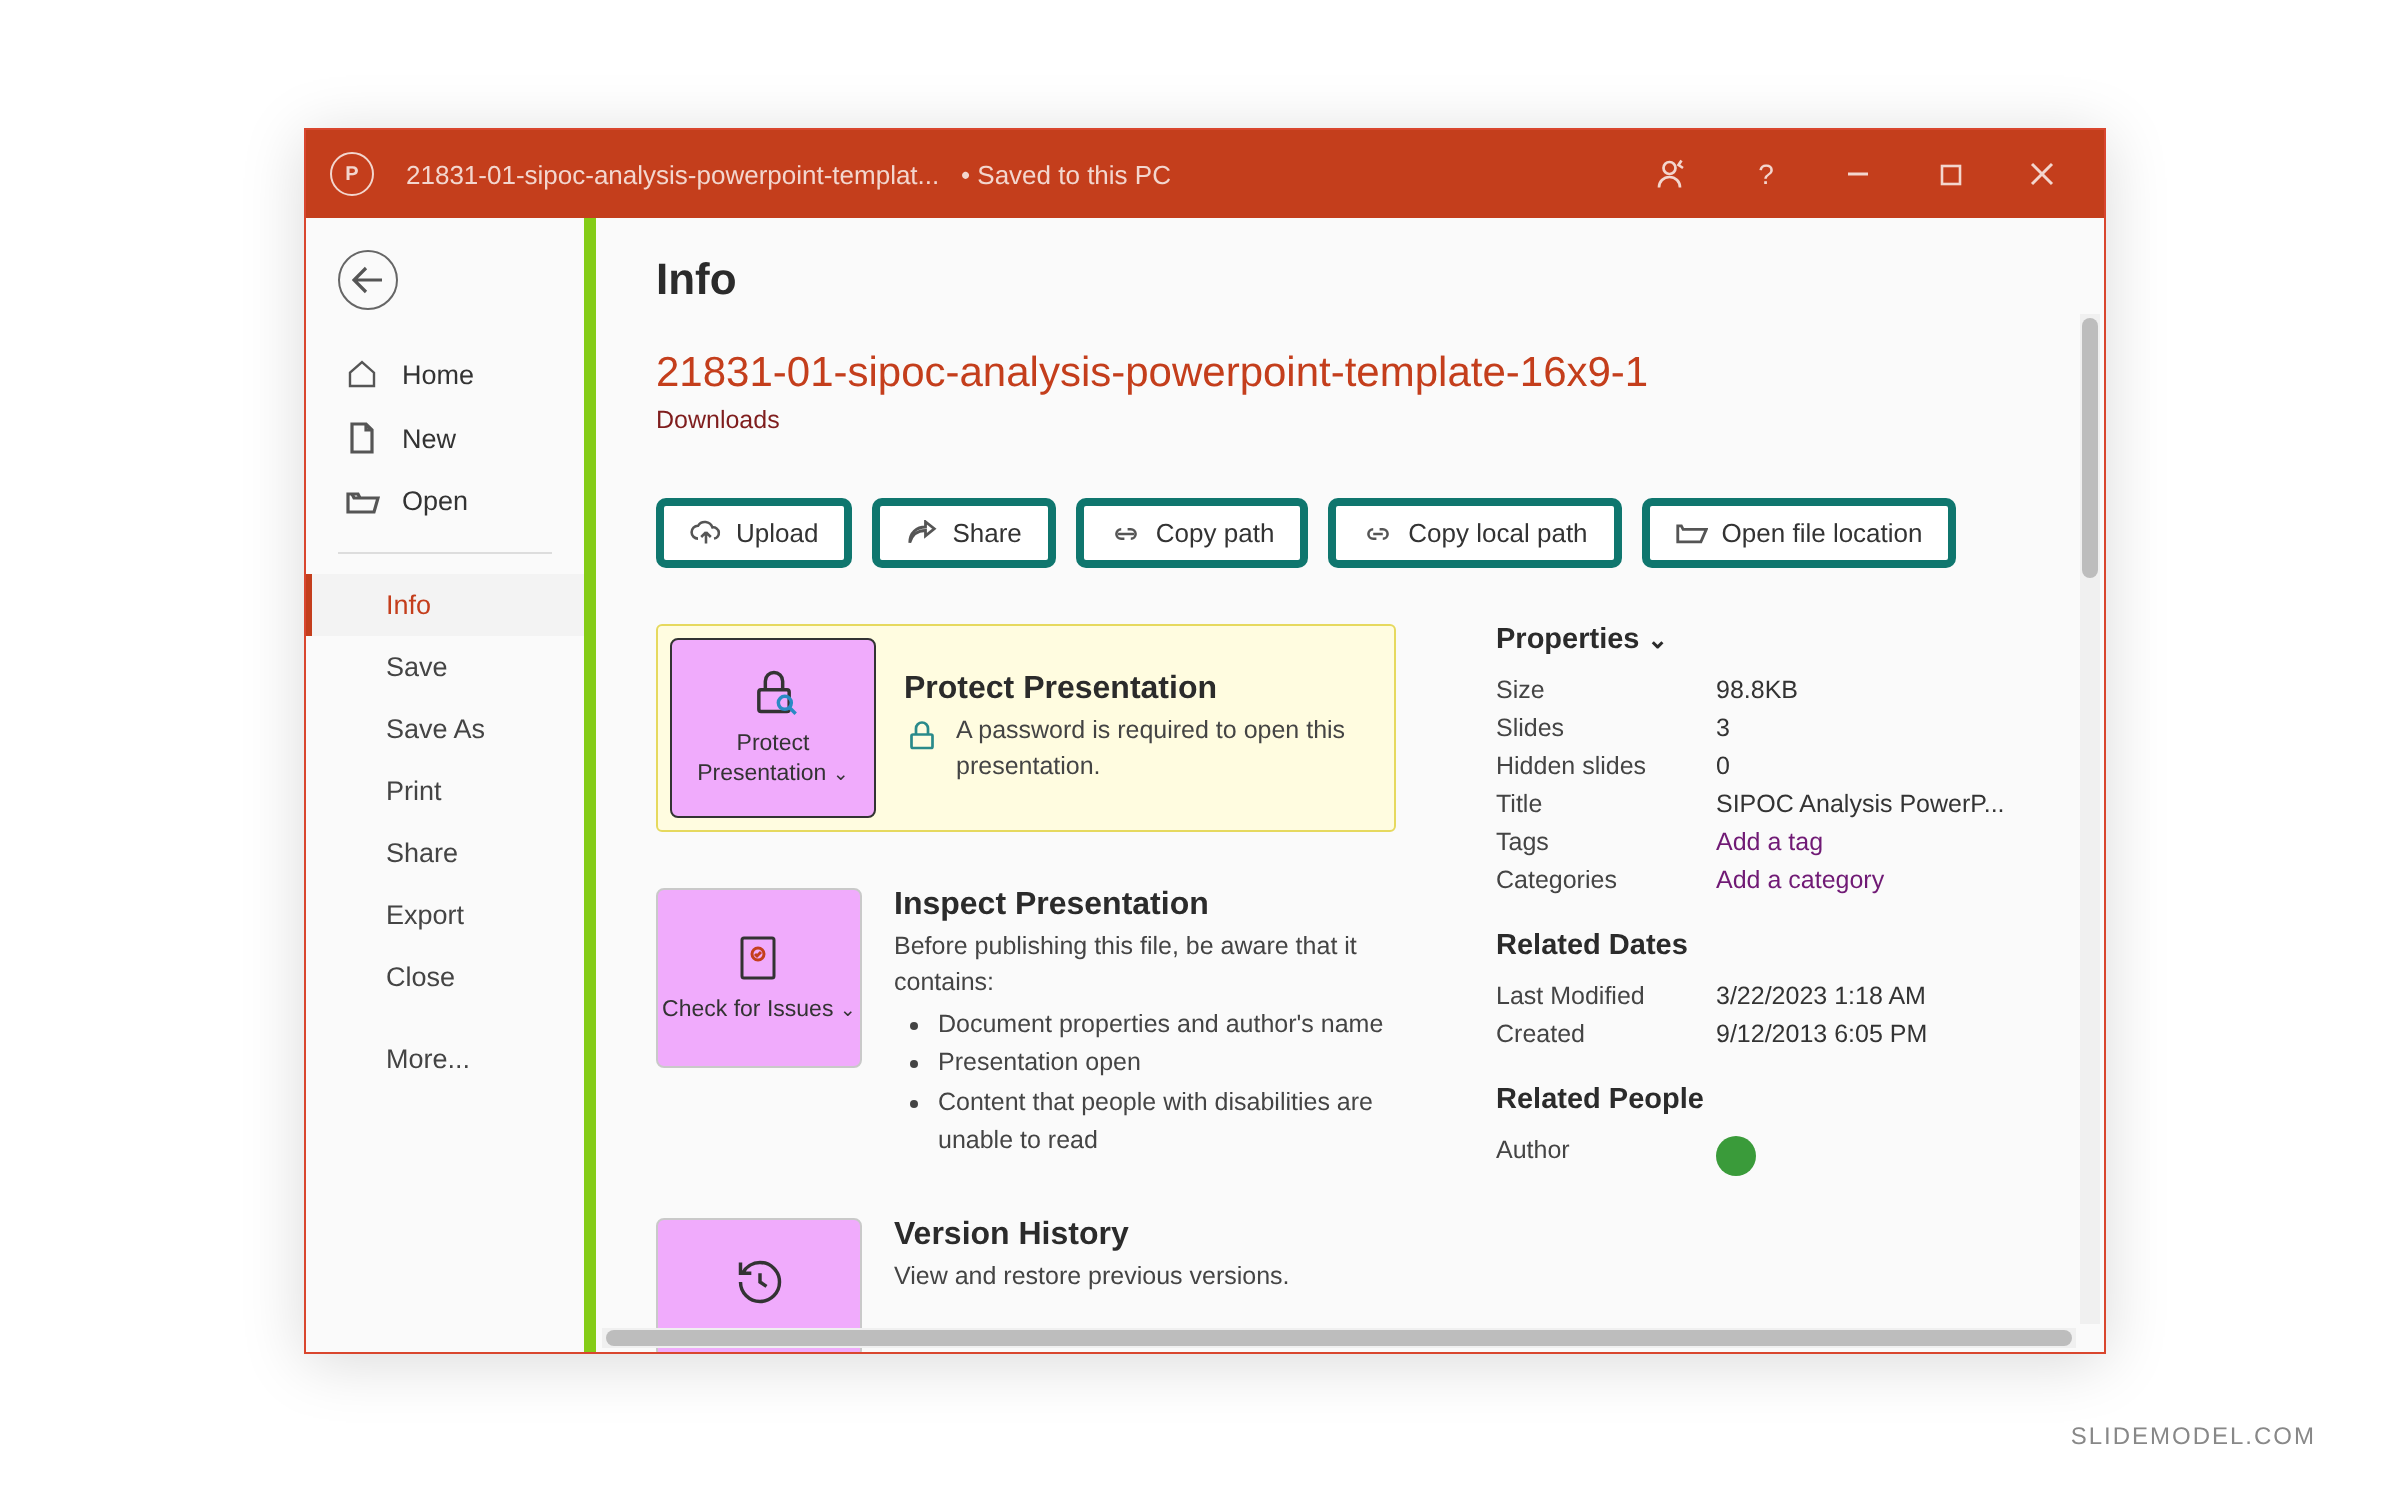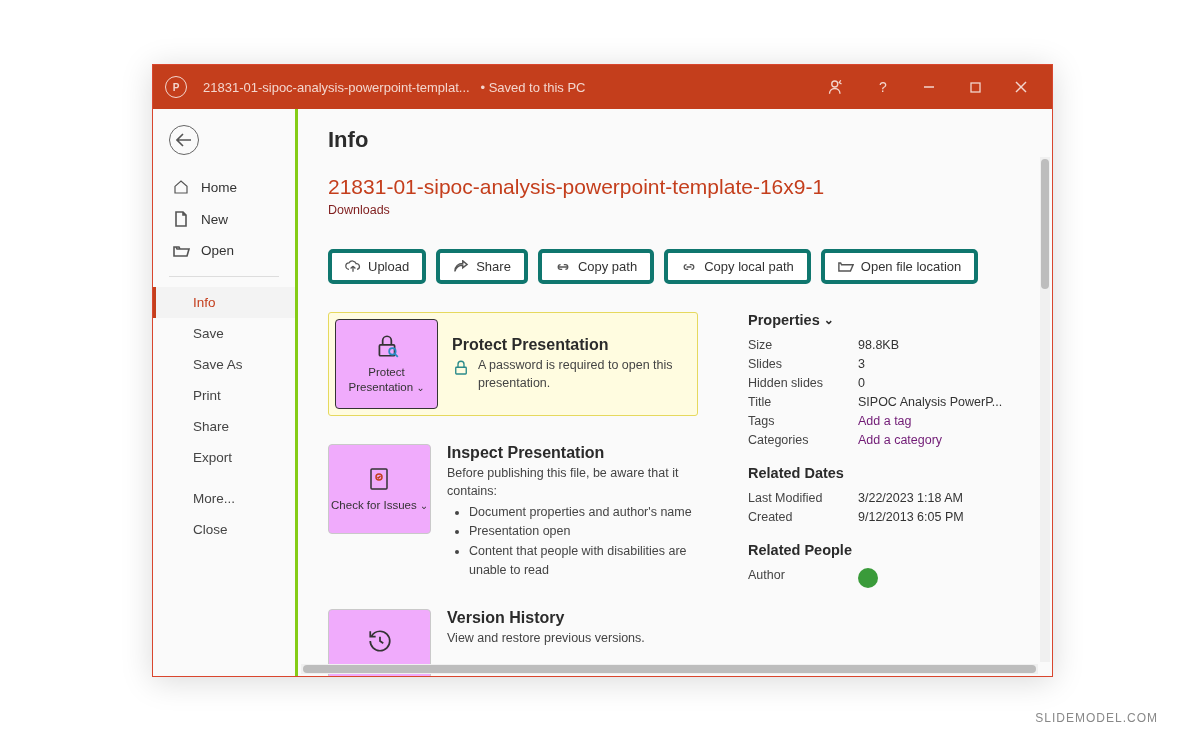--- a/index.html
+++ b/index.html
@@ -43,21 +43,21 @@
 }
 .body {
   flex: 1;
   display: flex;
   overflow: hidden;
   position: relative;
 }
 .sidebar {
   width: 145px;
   background: #fafafa;
-  border-right: 3px solid #84cc16;
+  border-right: 6px solid #84cc16;
   padding-top: 10px;
 }
 .back-btn {
   width: 30px; height: 30px; border: 1px solid #666; border-radius: 50%;
   display: flex; align-items: center; justify-content: center;
   margin: 6px 0 16px 16px; font-size: 15px; color: #444;
 }
 .side-item {
   display: flex; align-items: center;
   padding: 8px 10px 8px 18px;
@@ -212,22 +212,22 @@
       </div>
 
       <div class="side-sep"></div>
 
       <div class="side-sub active">Info</div>
       <div class="side-sub">Save</div>
       <div class="side-sub">Save As</div>
       <div class="side-sub">Print</div>
       <div class="side-sub">Share</div>
       <div class="side-sub">Export</div>
+      <div class="side-sub">Close</div>
       <div class="side-sub" style="margin-top:10px;">More...</div>
-      <div class="side-sub">Close</div>
     </div>
 
     <div class="main">
       <div class="info-title">Info</div>
       <div class="file-name">21831-01-sipoc-analysis-powerpoint-template-16x9-1</div>
       <div class="file-loc">Downloads</div>
 
       <div class="action-row">
         <div class="action-btn">
           <svg width="16" height="15" viewBox="0 0 20 17" fill="none" stroke="#555" stroke-width="1.6">

